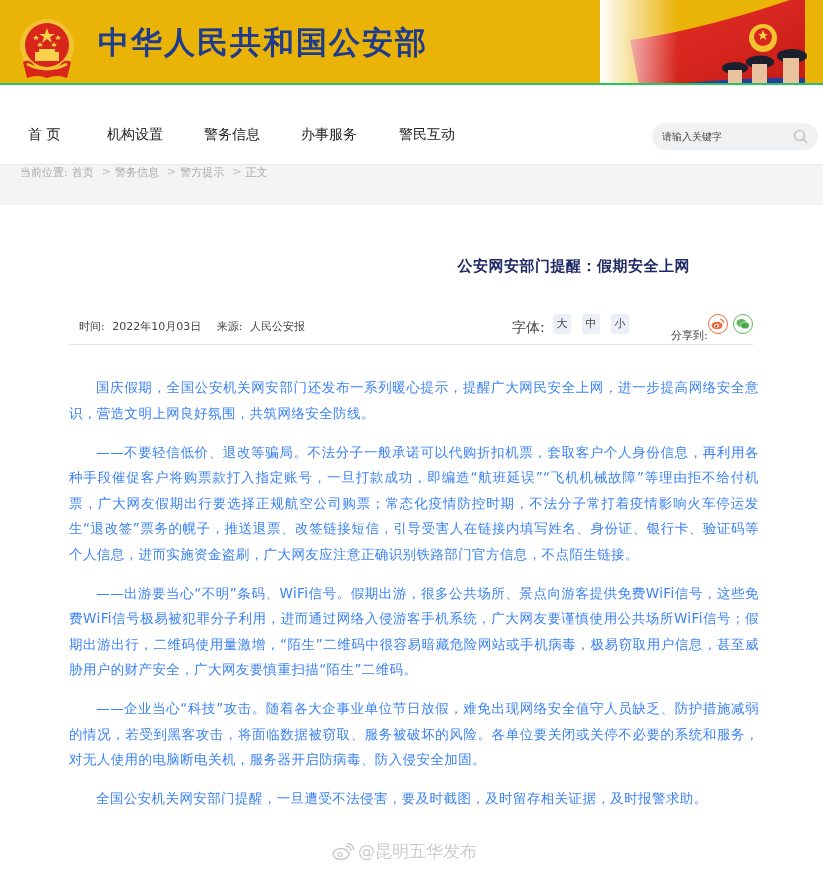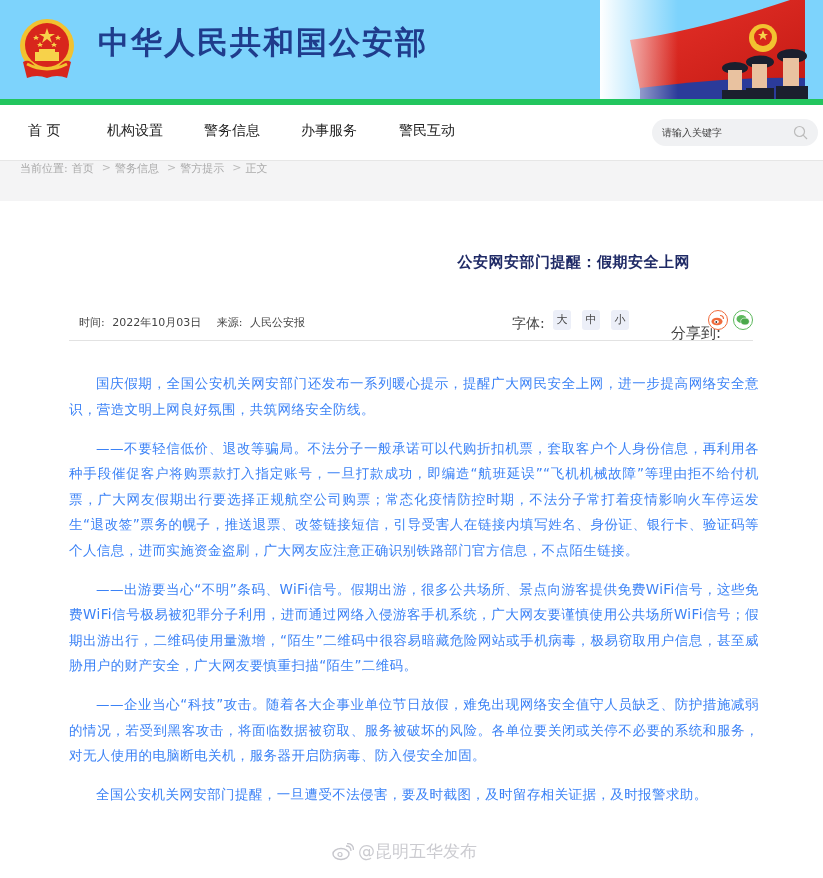--- a/index.html
+++ b/index.html
@@ -1,46 +1,46 @@
 <!DOCTYPE html>
 <html><head>
 <meta charset="utf-8">
 <style>
   * { box-sizing: border-box; margin: 0; padding: 0; }
   html, body { width: 823px; height: 878px; overflow: hidden; background: #ffffff; }
   body { font-family: "DejaVu Sans", "Liberation Sans", sans-serif; color: #222; position: relative; }
 
   
-  .header { position: relative; height: 105px; background: #7dd3fc; border-bottom: 6px solid #22c55e; overflow: hidden; }
+  .header { position: relative; height: 85px; background: #eab308; border-bottom: 2px solid #22c55e; overflow: hidden; }
   .emblem { position: absolute; left: 17px; top: 18px; width: 60px; height: 64px; }
   .site-title { position: absolute; left: 98px; top: 22px; font-size: 31px; font-weight: bold; color: #1f3c8c; letter-spacing: 2px; font-family: "DejaVu Sans", sans-serif; line-height: 40px; white-space: nowrap; }
   .site-subtitle { position: absolute; left: 99px; top: 66px; font-size: 11px; color: #333; font-family: "Liberation Sans", sans-serif; letter-spacing: 0.1px; white-space: nowrap; }
   .banner { position: absolute; right: 0; top: 0; width: 223px; height: 104px; overflow: hidden; }
 
   
-  .nav { position: relative; height: 56px; background: #fff; border-bottom: 1px solid #e6e6e6; }
+  .nav { position: relative; height: 56px; background: #fff; border-bottom: 1px solid #e6e6e6; margin-top: 24px; }
   .nav-item { position: absolute; top: 17px; font-size: 14px; color: #222; cursor: pointer; white-space: nowrap; }
   .search-box { position: absolute; left: 652px; top: 14px; width: 166px; height: 27px; background: #f0f1f3; border-radius: 14px; }
   .search-input { position: absolute; left: 10px; top: 0; width: 120px; height: 27px; border: none; background: transparent; font-size: 10px; color: #555; outline: none; font-family: Liberation Sans, sans-serif; }
   .search-input::placeholder { color: #444; }
   .search-icon { position: absolute; right: 10px; top: 6px; width: 15px; height: 15px; }
 
   
   .breadcrumb { height: 40px; background: #f4f4f5; padding-left: 20px; display: flex; align-items: flex-start; font-size: 11px; color: #aaa; }
   .breadcrumb span { margin-right: 4px; }
   .crumb-sep { margin: 0 4px; color: #bbb; }
 
   
   .article { position: relative; }
   .article-title { position: absolute; left: 0; width: 690px; top: 52px; text-align: right; font-size: 15px; font-weight: bold; color: #1f2a66; letter-spacing: 0.5px; }
   .meta { position: absolute; top: 114px; left: 79px; font-size: 11px; color: #444; white-space: nowrap; }
   .meta span { margin-right: 4px; }
   .font-label { position: absolute; left: 512px; top: 114px; font-size: 14px; color: #444; }
   .font-btn { position: absolute; top: 109px; width: 18px; height: 20px; background: #eceff8; border-radius: 3px; font-size: 11px; color: #444; text-align: center; line-height: 20px; cursor: pointer; }
-  .share-label { position: absolute; left: 671px; top: 123px; font-size: 15px; color: #444; }
+  .share-label { position: absolute; left: 671px; top: 123px; font-size: 11px; color: #444; }
   .share-btn { position: absolute; top: 109px; width: 20px; height: 20px; border-radius: 50%; border: 1.5px solid; display: flex; align-items: center; justify-content: center; cursor: pointer; background: #fff; }
   .share-weibo { left: 708px; border-color: #f06a3b; }
   .share-wechat { left: 733px; border-color: #5cb85c; }
   .meta-divider { position: absolute; left: 69px; top: 139px; width: 684px; height: 1px; background: #e2e2e2; }
 
   .body { position: absolute; left: 69px; top: 170px; width: 690px; }
   .para { font-size: 13.5px; line-height: 25.5px; color: #3b82f6; text-indent: 27px; margin-bottom: 13.5px; font-family: "DejaVu Sans", sans-serif; letter-spacing: 0.4px; text-align: justify; }
 
   .watermark { position: absolute; left: 332px; top: 840px; font-size: 17px; color: rgba(160,160,170,0.55); display: flex; align-items: center; pointer-events: none; white-space: nowrap; }
   .watermark svg { margin-right: 4px; }

